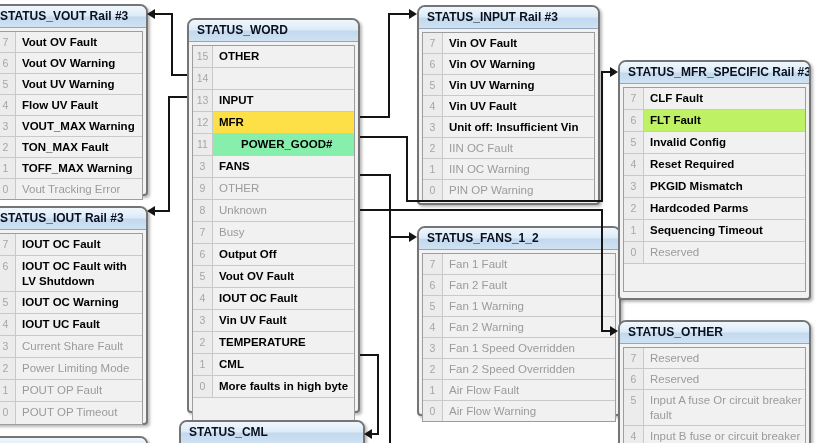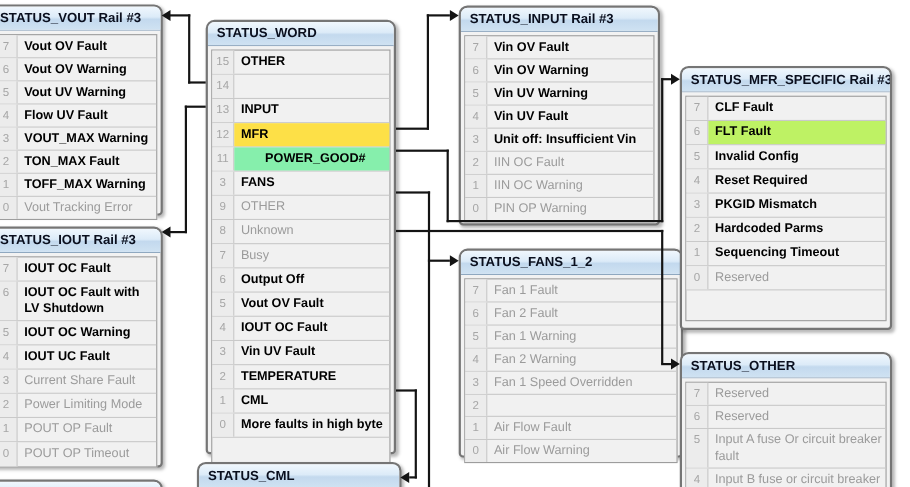--- a/index.html
+++ b/index.html
@@ -241,20 +241,21 @@
         <div class="row dim">
           <div class="bit">4</div>
           <div class="lbl">Fan 2 Warning</div>
         </div>
         <div class="row dim">
           <div class="bit">3</div>
           <div class="lbl">Fan 1 Speed Overridden</div>
         </div>
         <div class="row dim">
           <div class="bit">2</div>
+          <div class="lbl">Fan 2 Speed Overridden</div>
         </div>
         <div class="row dim">
           <div class="bit">1</div>
           <div class="lbl">Air Flow Fault</div>
         </div>
         <div class="row dim">
           <div class="bit">0</div>
           <div class="lbl">Air Flow Warning</div>
         </div>
       </div>

